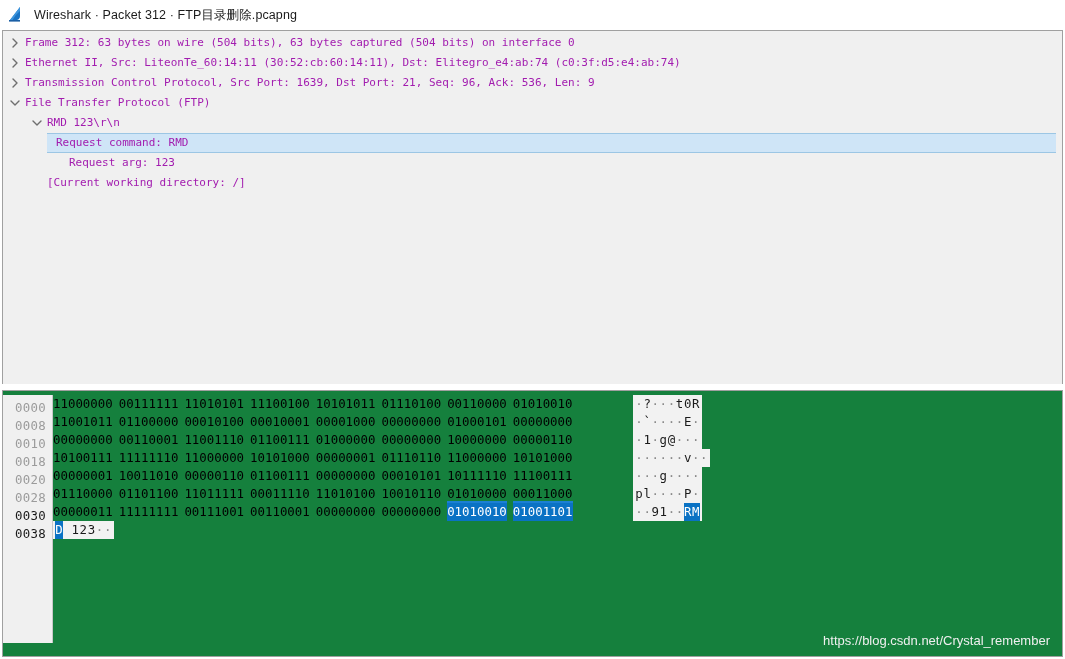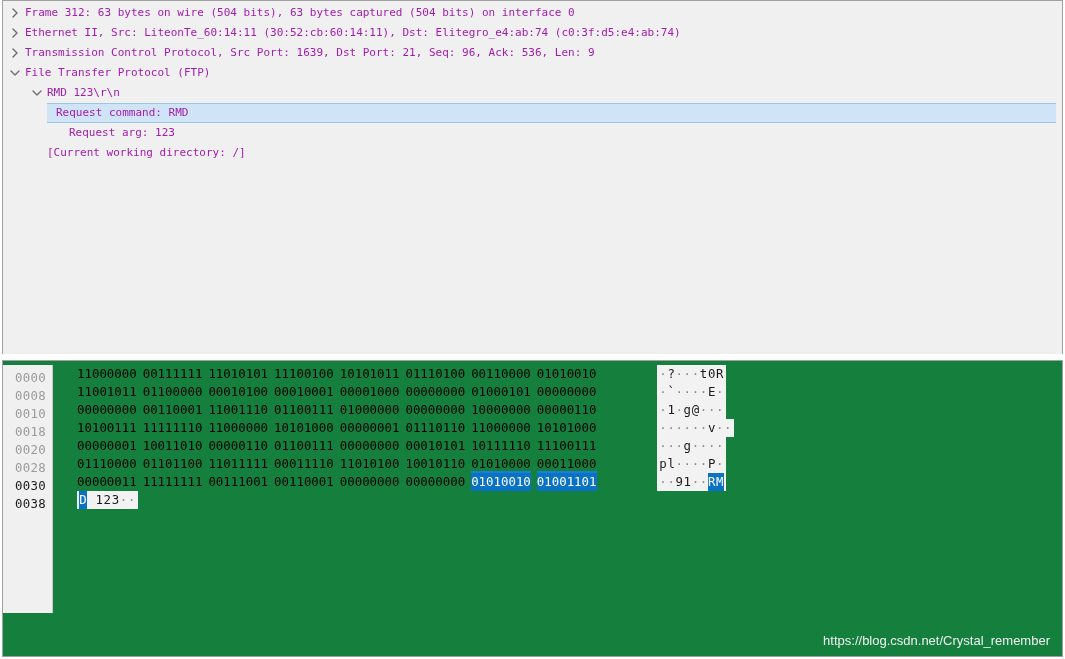--- a/index.html
+++ b/index.html
@@ -139,21 +139,21 @@
   .offcol-spacer { height: 4px; }
   .off {
     height: 18px;
     color: #9b9b9b;
     letter-spacing: 0.3px;
   }
   .off.hot { color: #1a1a1a; }
 
   .datacol {
     flex: 1 1 auto;
-    padding-left: 24px;
+    padding-left: 0;
     position: relative;
   }
   .brow {
     height: 18px;
     white-space: nowrap;
     display: flex;
     align-items: center;
   }
   .bits {
     display: inline-block;
@@ -197,20 +197,30 @@
     color: #efefef;
     user-select: none;
     white-space: nowrap;
   }
 </style>
 </head>
 <body>
 
 <div class="window">
 
+  <div class="titlebar">
+    <span class="app-icon">
+      <svg width="18" height="18" viewBox="0 0 18 18">
+        <path d="M2 14 L12 1 L12 10 Q12 13 9 14 Z" fill="#1b74c4"></path>
+        <path d="M2 14 L12 1 L12 5 Q7 9 4.5 14 Z" fill="#3e96dd"></path>
+        <rect x="1" y="14" width="11" height="1.6" fill="#1b5fa5"></rect>
+      </svg>
+    </span>
+    <span class="title-text">Wireshark · Packet 312 · FTP目录删除.pcapng</span>
+  </div>
 
   <div class="detail-pane">
     <div class="tree" id="tree-root">
         <div class="trow">
           <span style="display: inline-block; flex: 0 0 4px; width: 4px;"></span>
           <span class="twig">
             <svg width="10" height="10" viewBox="0 0 10 10">
               <path d="M3 1 L7 5 L3 9" fill="none" stroke="#6f6f6f" stroke-width="1.4" stroke-linecap="round" stroke-linejoin="round"></path>
             </svg>
           </span>

